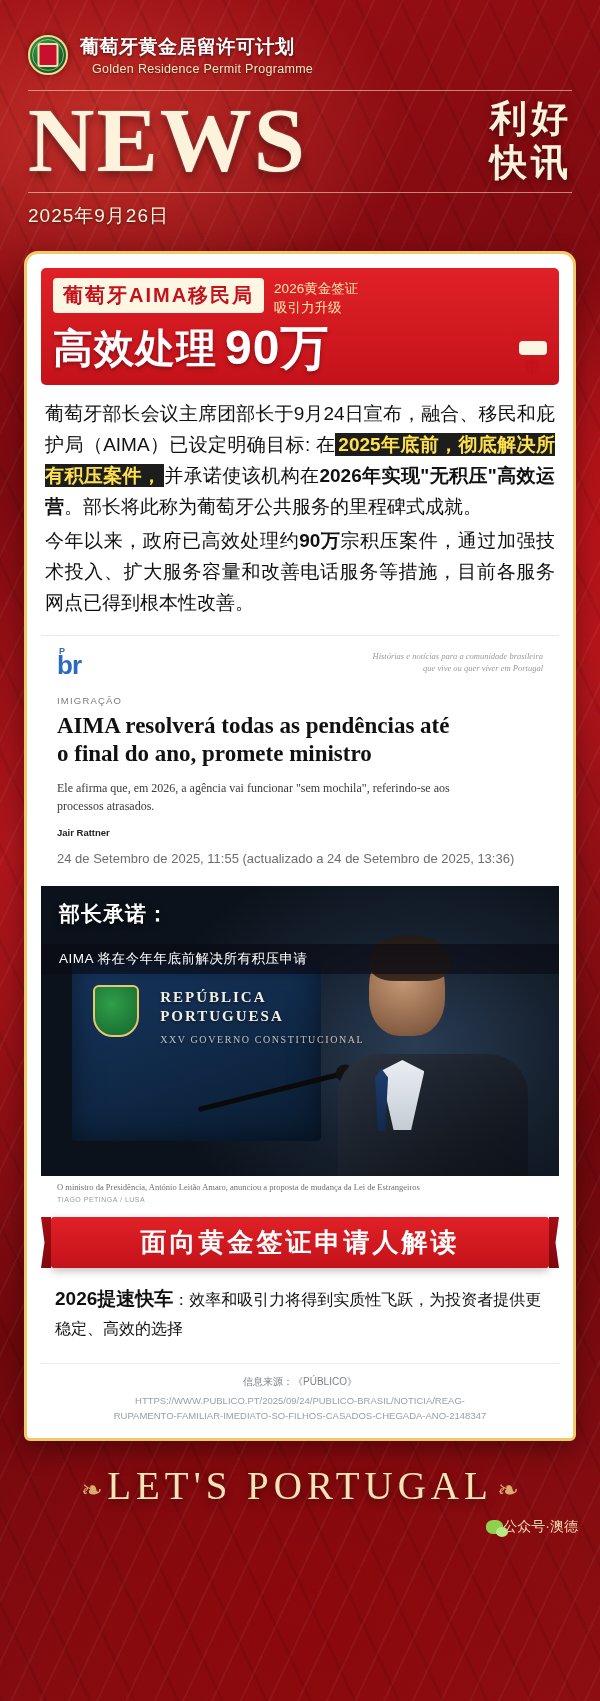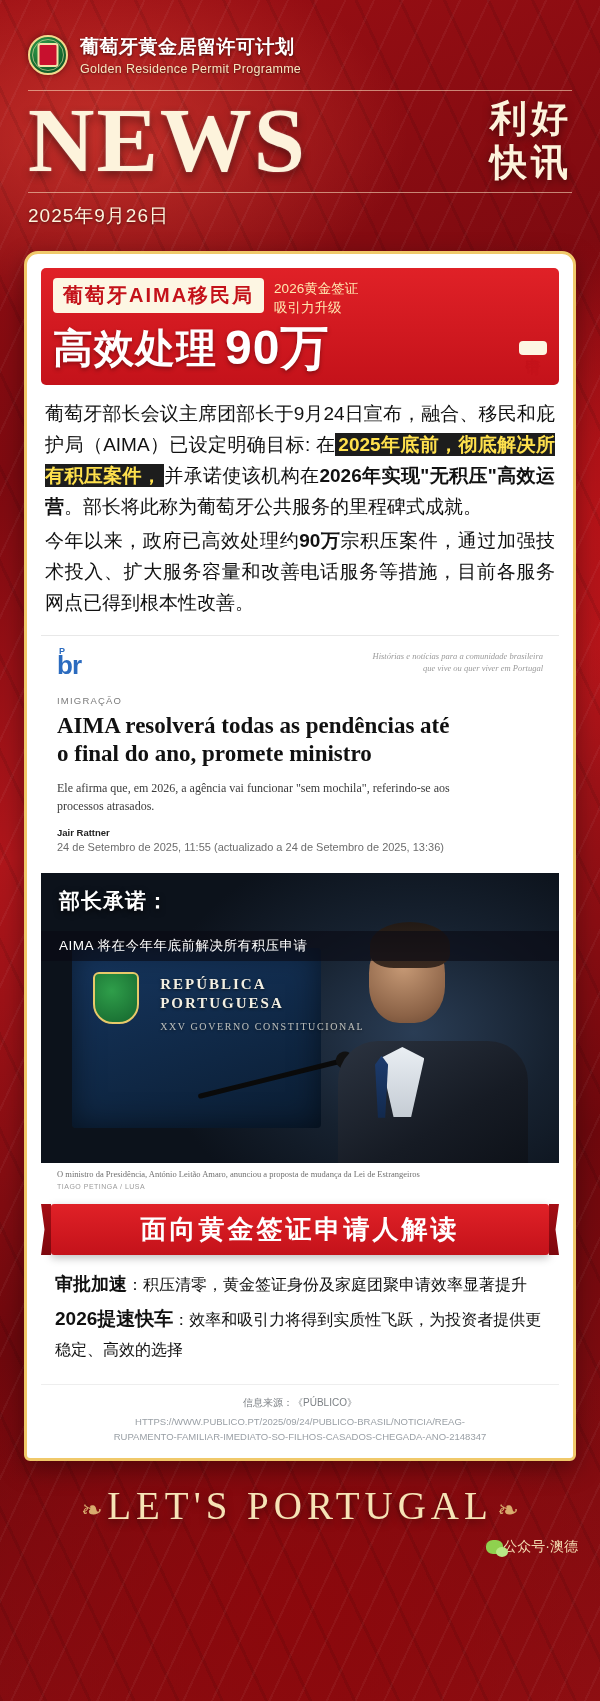--- a/index.html
+++ b/index.html
@@ -56,20 +56,21 @@
     width: 30px; height:30px; border-radius:50%;
     border:1px solid rgba(244,226,168,.6);
   }
   .brand-text .zh {
     color: #ffffff; font-size: 19px; font-weight: 700; letter-spacing: .5px;
     text-shadow: 0 1px 3px rgba(0,0,0,.55);
   }
   .brand-text .en {
     color: #f7e6c0; font-size: 12.5px; letter-spacing: .3px; margin-top: 2px;
     text-shadow: 0 1px 2px rgba(0,0,0,.5);
+    margin-left: 12px;
   }
   .rule { height: 1px; background: rgba(255,235,200,.55); margin: 14px 0 6px; }
 
   .news-row { display: flex; align-items: center; justify-content: space-between; }
   .news-word {
     font-family: "Liberation Serif", "DejaVu Serif", serif;
     font-size: 92px; line-height: .95; font-weight: 700; letter-spacing: 2px;
     color: #fdf3dc;
     text-shadow: 0 4px 10px rgba(0,0,0,.45), 0 0 2px rgba(255,255,255,.4);
   }
@@ -133,21 +134,21 @@
              font-size: 26px; letter-spacing: -1px; position: relative; }
   .br-logo span.sup { font-size: 9px; position: absolute; top: -4px; left: 2px; color:#2b6bbf; font-weight:700;}
   .art-tag { font-size: 8.5px; color: #9a9a9a; text-align: right; line-height: 1.5;
              font-family: "Liberation Serif", serif; font-style: italic; max-width: 200px;}
   .kicker { font-family: "Liberation Sans", sans-serif; font-size: 9.5px; color: #7a7a7a;
             letter-spacing: 1.2px; margin-top: 14px; }
   .art-title { font-size: 23px; line-height: 1.25; color: #111; margin-top: 6px; font-weight: 700; }
   .art-lead { font-size: 12px; color: #3a3a3a; line-height: 1.5; margin-top: 10px; }
   .art-byline { font-family: "Liberation Sans", sans-serif; font-size: 9.5px; color: #222;
                 font-weight: 700; margin-top: 12px; }
-  .art-date { font-family: "Liberation Sans", sans-serif; font-size: 11px; color: #6d6d6d; margin-top: 3px; }
+  .art-date { font-family: "Liberation Sans", sans-serif; font-size: 13px; color: #6d6d6d; margin-top: 13px; }
 
   
   .photo {
     margin-top: 10px; height: 290px; position: relative; overflow: hidden;
     background:
       radial-gradient(ellipse 260px 200px at 72% 55%, #2a3d55 0%, #16212f 55%, #0c121b 100%),
       linear-gradient(180deg, #16212f, #0b1017);
   }
   .photo .podium {
     position: absolute; left: 6%; top: 26%; width: 48%; height: 62%;
@@ -358,23 +359,20 @@
         <div class="photo-label">部长承诺：</div>
         <div class="photo-strip">AIMA 将在今年年底前解决所有积压申请</div>
       </div>
       <div class="photo-cap">O ministro da Presidência, António Leitão Amaro, anunciou a proposta de mudança da Lei de Estrangeiros</div>
       <div class="photo-cred">TIAGO PETINGA / LUSA</div>
 
       <div class="ribbon">面向黄金签证申请人解读</div>
 
       <div class="bullets">
         <p>
-          <span class="lead">审批加速</span><span>：积压清零，黄金签证身份及家庭团聚申请效率显著提升</span>
-        </p>
-        <p>
           <span class="lead num">2026提速快车</span><span>：效率和吸引力将得到实质性飞跃，为投资者提供更稳定、高效的选择</span>
         </p>
       </div>
 
       <div class="source">
         <div class="src-label">信息来源：《PÚBLICO》</div>
         <div>HTTPS://WWW.PUBLICO.PT/2025/09/24/PUBLICO-BRASIL/NOTICIA/REAG-</div>
         <div>RUPAMENTO-FAMILIAR-IMEDIATO-SO-FILHOS-CASADOS-CHEGADA-ANO-2148347</div>
       </div>
 

